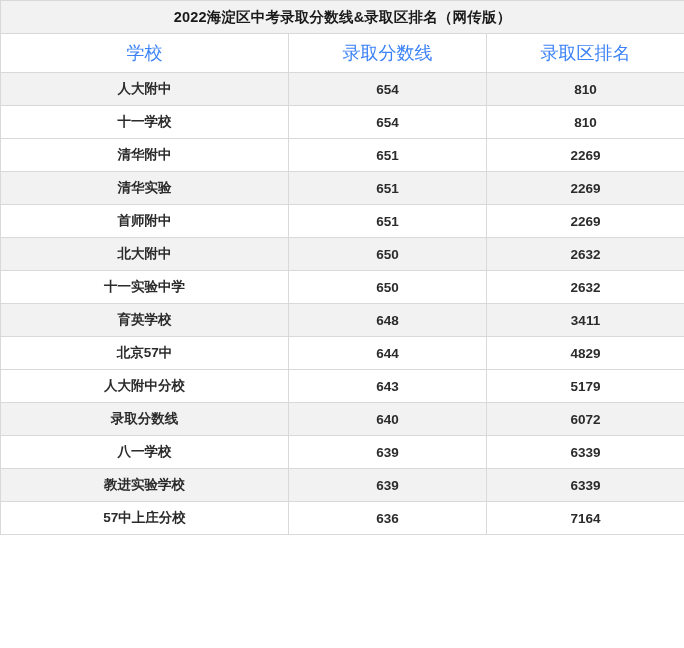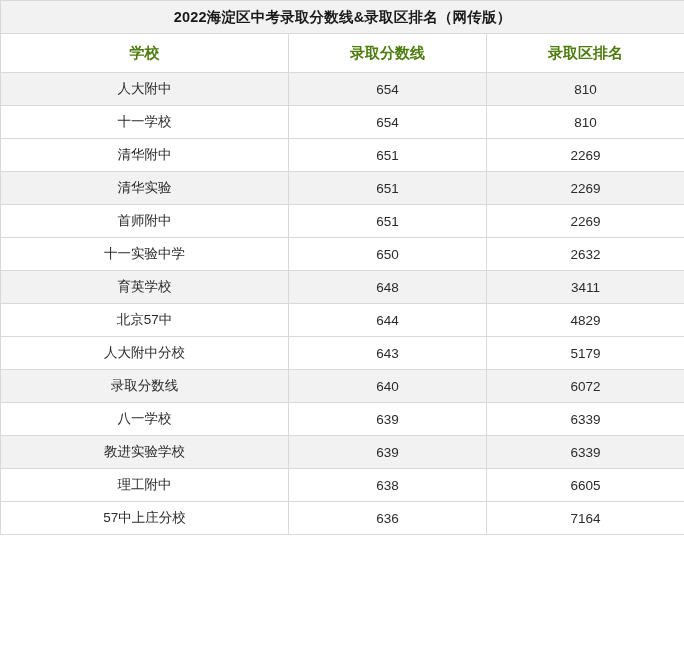--- a/index.html
+++ b/index.html
@@ -34,29 +34,30 @@
   tr.title-row td {
     height: 32px;
     font-size: 14.5px;
     font-weight: bold;
     color: #1a1a1a;
     background: #f2f2f2;
     letter-spacing: 0.2px;
   }
   tr.header-row th {
     height: 38px;
-    font-size: 15px;
-    font-weight: bold;
-    color: #4d7c0f;
+    font-size: 18px;
+    font-weight: normal;
+    color: #3b82f6;
     background: #ffffff;
   }
   tr.data-row td {
     height: 32px;
     font-size: 13.5px;
     color: #2b2b2b;
+    font-weight: bold;
   }
   tr.data-row.odd td {
     background: #f2f2f2;
   }
   tr.data-row.even td {
     background: #ffffff;
     text-align: center;
   }
   col.c-school { width: 288px; }
   col.c-score  { width: 198px; }
@@ -100,20 +101,25 @@
       <tr class="data-row odd">
         <td>清华实验</td>
         <td>651</td>
         <td>2269</td>
       </tr>
       <tr class="data-row even">
         <td>首师附中</td>
         <td>651</td>
         <td>2269</td>
       </tr>
+      <tr class="data-row odd">
+        <td>北大附中</td>
+        <td>650</td>
+        <td>2632</td>
+      </tr>
       <tr class="data-row even">
         <td>十一实验中学</td>
         <td>650</td>
         <td>2632</td>
       </tr>
       <tr class="data-row odd">
         <td>育英学校</td>
         <td>648</td>
         <td>3411</td>
       </tr>
@@ -136,24 +142,19 @@
         <td>八一学校</td>
         <td>639</td>
         <td>6339</td>
       </tr>
       <tr class="data-row odd">
         <td>教进实验学校</td>
         <td>639</td>
         <td>6339</td>
       </tr>
       <tr class="data-row even">
-        <td>理工附中</td>
-        <td>638</td>
-        <td>6605</td>
-      </tr>
-      <tr class="data-row even">
         <td>57中上庄分校</td>
         <td>636</td>
         <td>7164</td>
       </tr>
     </tbody>
   </table>
 </div>
 
 </body></html>

